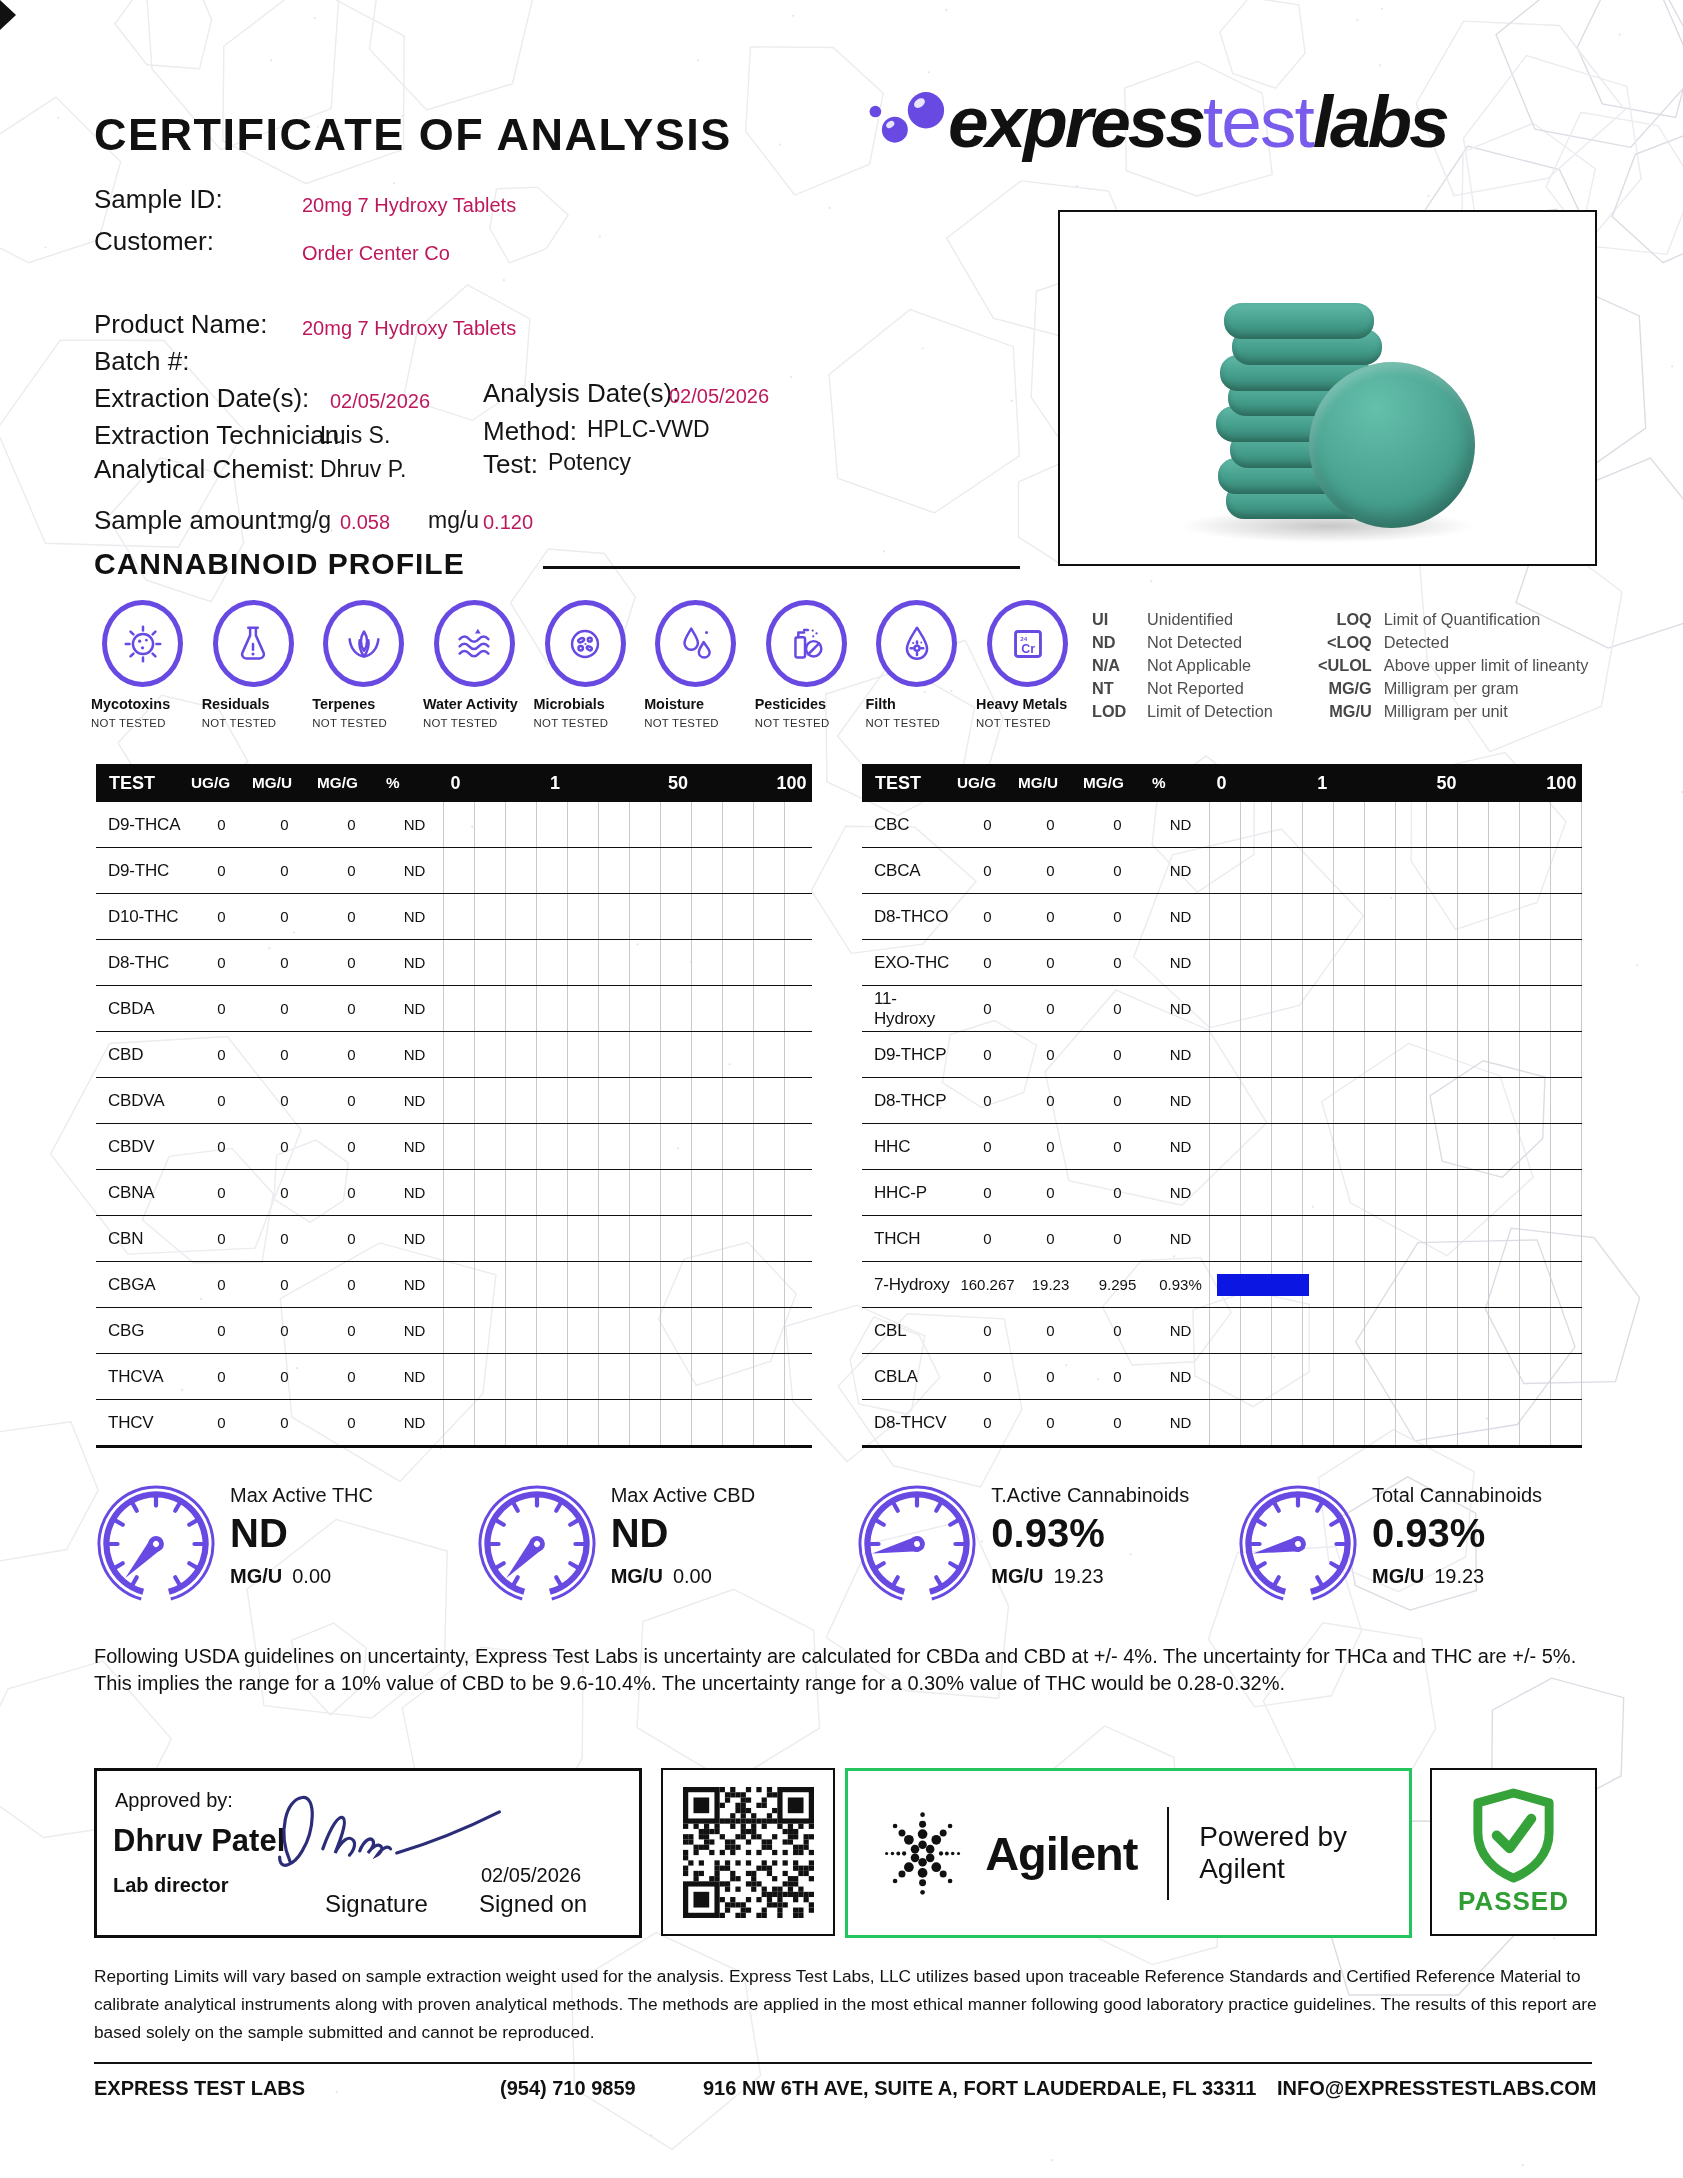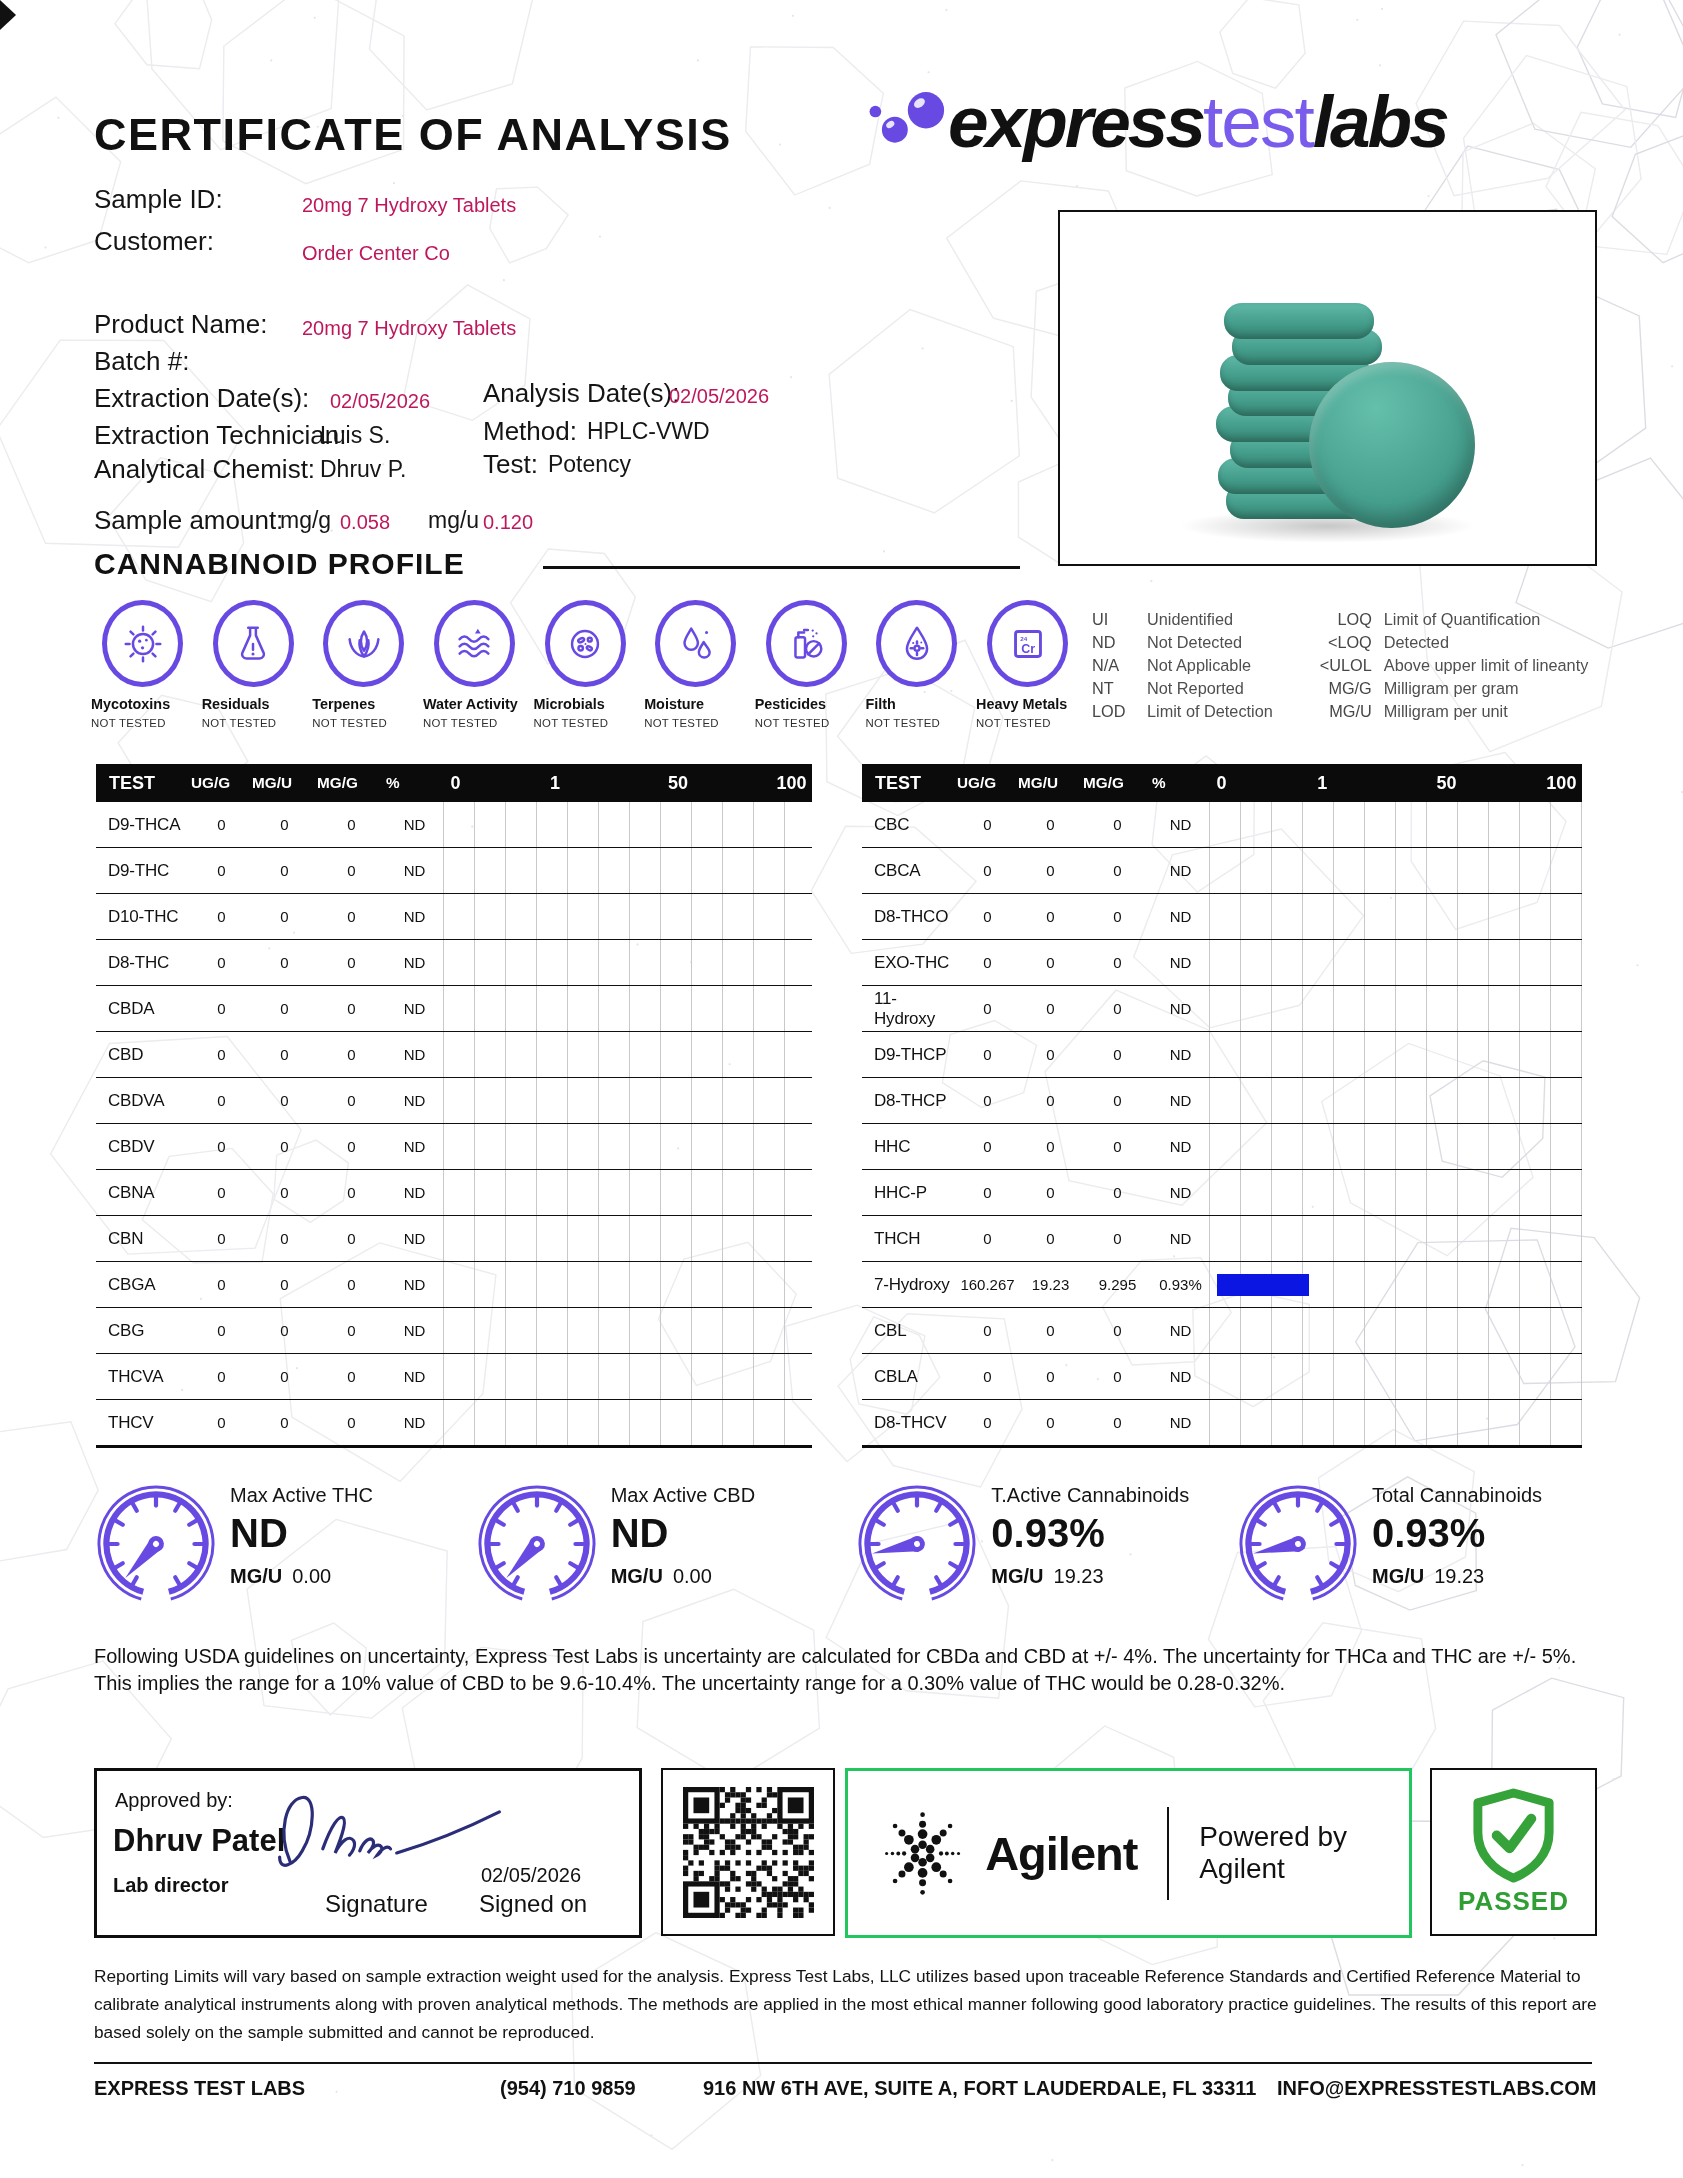--- a/index.html
+++ b/index.html
@@ -9,21 +9,21 @@
   .abs{position:absolute;}
   
   .coa-title{font-size:45px;font-weight:700;letter-spacing:1.5px;}
   .logo{display:flex;align-items:flex-start;}
   .logo-text{font-size:73px;font-weight:700;font-style:italic;letter-spacing:-3px;line-height:1;}
   .lt-test{font-style:normal;font-weight:400;letter-spacing:-2px;}
   
   .lbl{font-size:26px;color:#141414;}
   .val{font-size:20px;color:#be185d;}
   .val2{font-size:23px;color:#161616;}
-  .inline-pair{display:flex;gap:10px;align-items:center;}
+  .inline-pair{display:flex;gap:10px;align-items:flex-start;}
   
   .photo-box{border:2px solid #101010;background:#fff;}
   .tab-layer{position:absolute;width:150px;height:36px;border-radius:18px/17px;
     background:linear-gradient(#5ab4a1 12%,#439b89 60%,#35806f);box-shadow:inset 0 -4px 6px rgba(0,0,0,.18);}
   .tab-front{position:absolute;width:166px;height:166px;border-radius:50%;
     background:radial-gradient(circle at 36% 30%,#64bfab,#459e8c 62%,#358273 95%);
     box-shadow:inset -6px -10px 18px rgba(0,0,0,.22), inset 4px 6px 10px rgba(255,255,255,.25);}
   .tab-shadow{position:absolute;width:297px;height:34px;border-radius:50%;
     background:radial-gradient(ellipse,rgba(0,0,0,.22),rgba(0,0,0,0) 70%);}
   
@@ -32,21 +32,21 @@
   
   .icons-row{display:flex;justify-content:space-between;}
   .test-icon{width:103px;text-align:left;}
   .ticon-circle{width:71px;height:77px;border:5px solid var(--accent);border-radius:50%;
     margin:0 auto;display:grid;place-items:center;background:#fff;}
   .ticon-label{font-size:14.4px;font-weight:700;margin-top:9px;}
   .ticon-status{font-size:11.4px;margin-top:5px;color:#2e2e2e;letter-spacing:0.3px;}
   
   .legend{display:flex;gap:34px;font-size:16.3px;color:#4f4f4f;}
   .leg-row{display:flex;line-height:23px;}
-  .leg-abbr{font-weight:400;color:#474747;}
+  .leg-abbr{font-weight:700;color:#474747;}
   .lc1 .leg-abbr{width:55px;}
   .lc2 .leg-abbr{width:65px;text-align:right;margin-right:12px;}
   
   .panel{position:absolute;}
   .thead,.trow{display:grid;grid-template-columns:95px 61px 65px 69px 57px 1fr;}
   .thead{background:#0b0b0b;color:#fff;height:38px;align-items:center;}
   .hc{font-weight:700;font-size:15.3px;}
   .hc0{font-size:18px;padding-left:13px;}
   .hscale{position:relative;height:100%;}
   .hscale span{position:absolute;top:50%;transform:translateY(-50%);font-weight:700;font-size:18px;}

